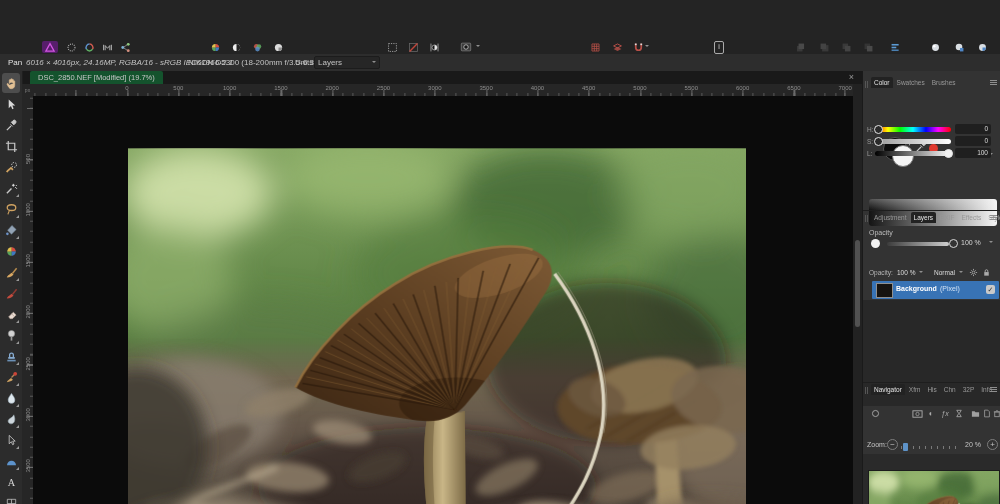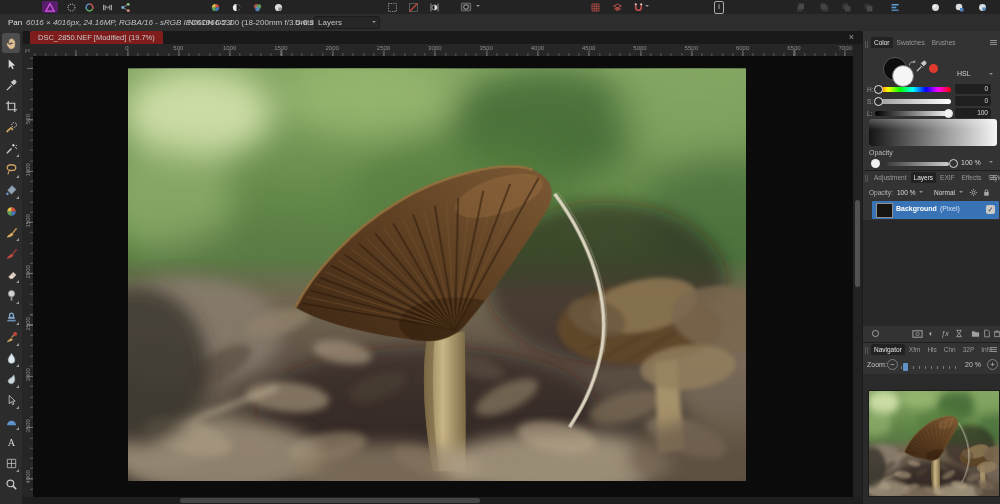--- a/index.html
+++ b/index.html
@@ -1,34 +1,34 @@
 <!DOCTYPE html>
 <html><head>
 <meta charset="utf-8">
 <style>
   html,body{margin:0;padding:0;background:#111;}
   #app{position:relative;width:1000px;height:504px;overflow:hidden;background:#242424;
        font-family:"Liberation Sans",sans-serif;-webkit-font-smoothing:antialiased;}
-  .abs{position:absolute;}
+  .abs{position:absolute;margin-top:40px;}
   
   #topbar{left:0;top:0;width:1000px;height:14px;background:#232323;border-bottom:1px solid #1a1a1a;}
   .ticon{position:absolute;top:1px;width:14px;height:12px;display:flex;align-items:center;justify-content:center;}
   .dcaret{width:0;height:0;border:2.5px solid transparent;border-top-color:#8f8f8f;display:inline-block;}
   #logo{background:#571e6b;border-radius:2px;}
   .dis{opacity:.45;}
   
   #ctxbar{left:0;top:14px;width:1000px;height:17px;background:#2d2d2d;border-bottom:1px solid #161616;
           color:#c2c2c2;font-size:8px;}
   #ctxbar span{position:absolute;top:4px;white-space:nowrap;}
   #unitsbox{position:absolute;left:314px;top:2px;width:58px;height:11px;background:#262626;border:1px solid #1c1c1c;
             border-radius:2px;display:flex;align-items:center;justify-content:space-between;padding:0 3px;}
   #unitsbox span{position:static;}
   
   #tabbar{left:22px;top:31px;width:840px;height:13px;background:#191919;}
-  #doctab{position:absolute;left:8px;top:0;height:13px;background:#7f1d1d;color:#c6c6c6;font-size:7.5px;
+  #doctab{position:absolute;left:8px;top:0;height:13px;background:#14532d;color:#c6c6c6;font-size:7.5px;
           display:flex;align-items:center;padding:0 8px;border-radius:2px 2px 0 0;}
   #closedoc{position:absolute;right:8px;top:0px;color:#9a9a9a;font-size:9px;line-height:13px;}
   
   #toolcol{left:0;top:31px;width:22px;height:473px;background:#2c2c2c;border-right:1px solid #1f1f1f;}
   .tool{position:absolute;left:2px;width:18px;height:20px;border-radius:3px;display:flex;align-items:center;justify-content:center;}
   .tool.selected{background:#4d4d4d;}
   .subcaret{position:absolute;right:1px;bottom:1px;width:0;height:0;
             border-left:3px solid transparent;border-bottom:3px solid #989898;}
   
   #rcorner{left:22px;top:44px;width:11px;height:12px;background:#262626;border-right:1px solid #1c1c1c;border-bottom:1px solid #1c1c1c;

